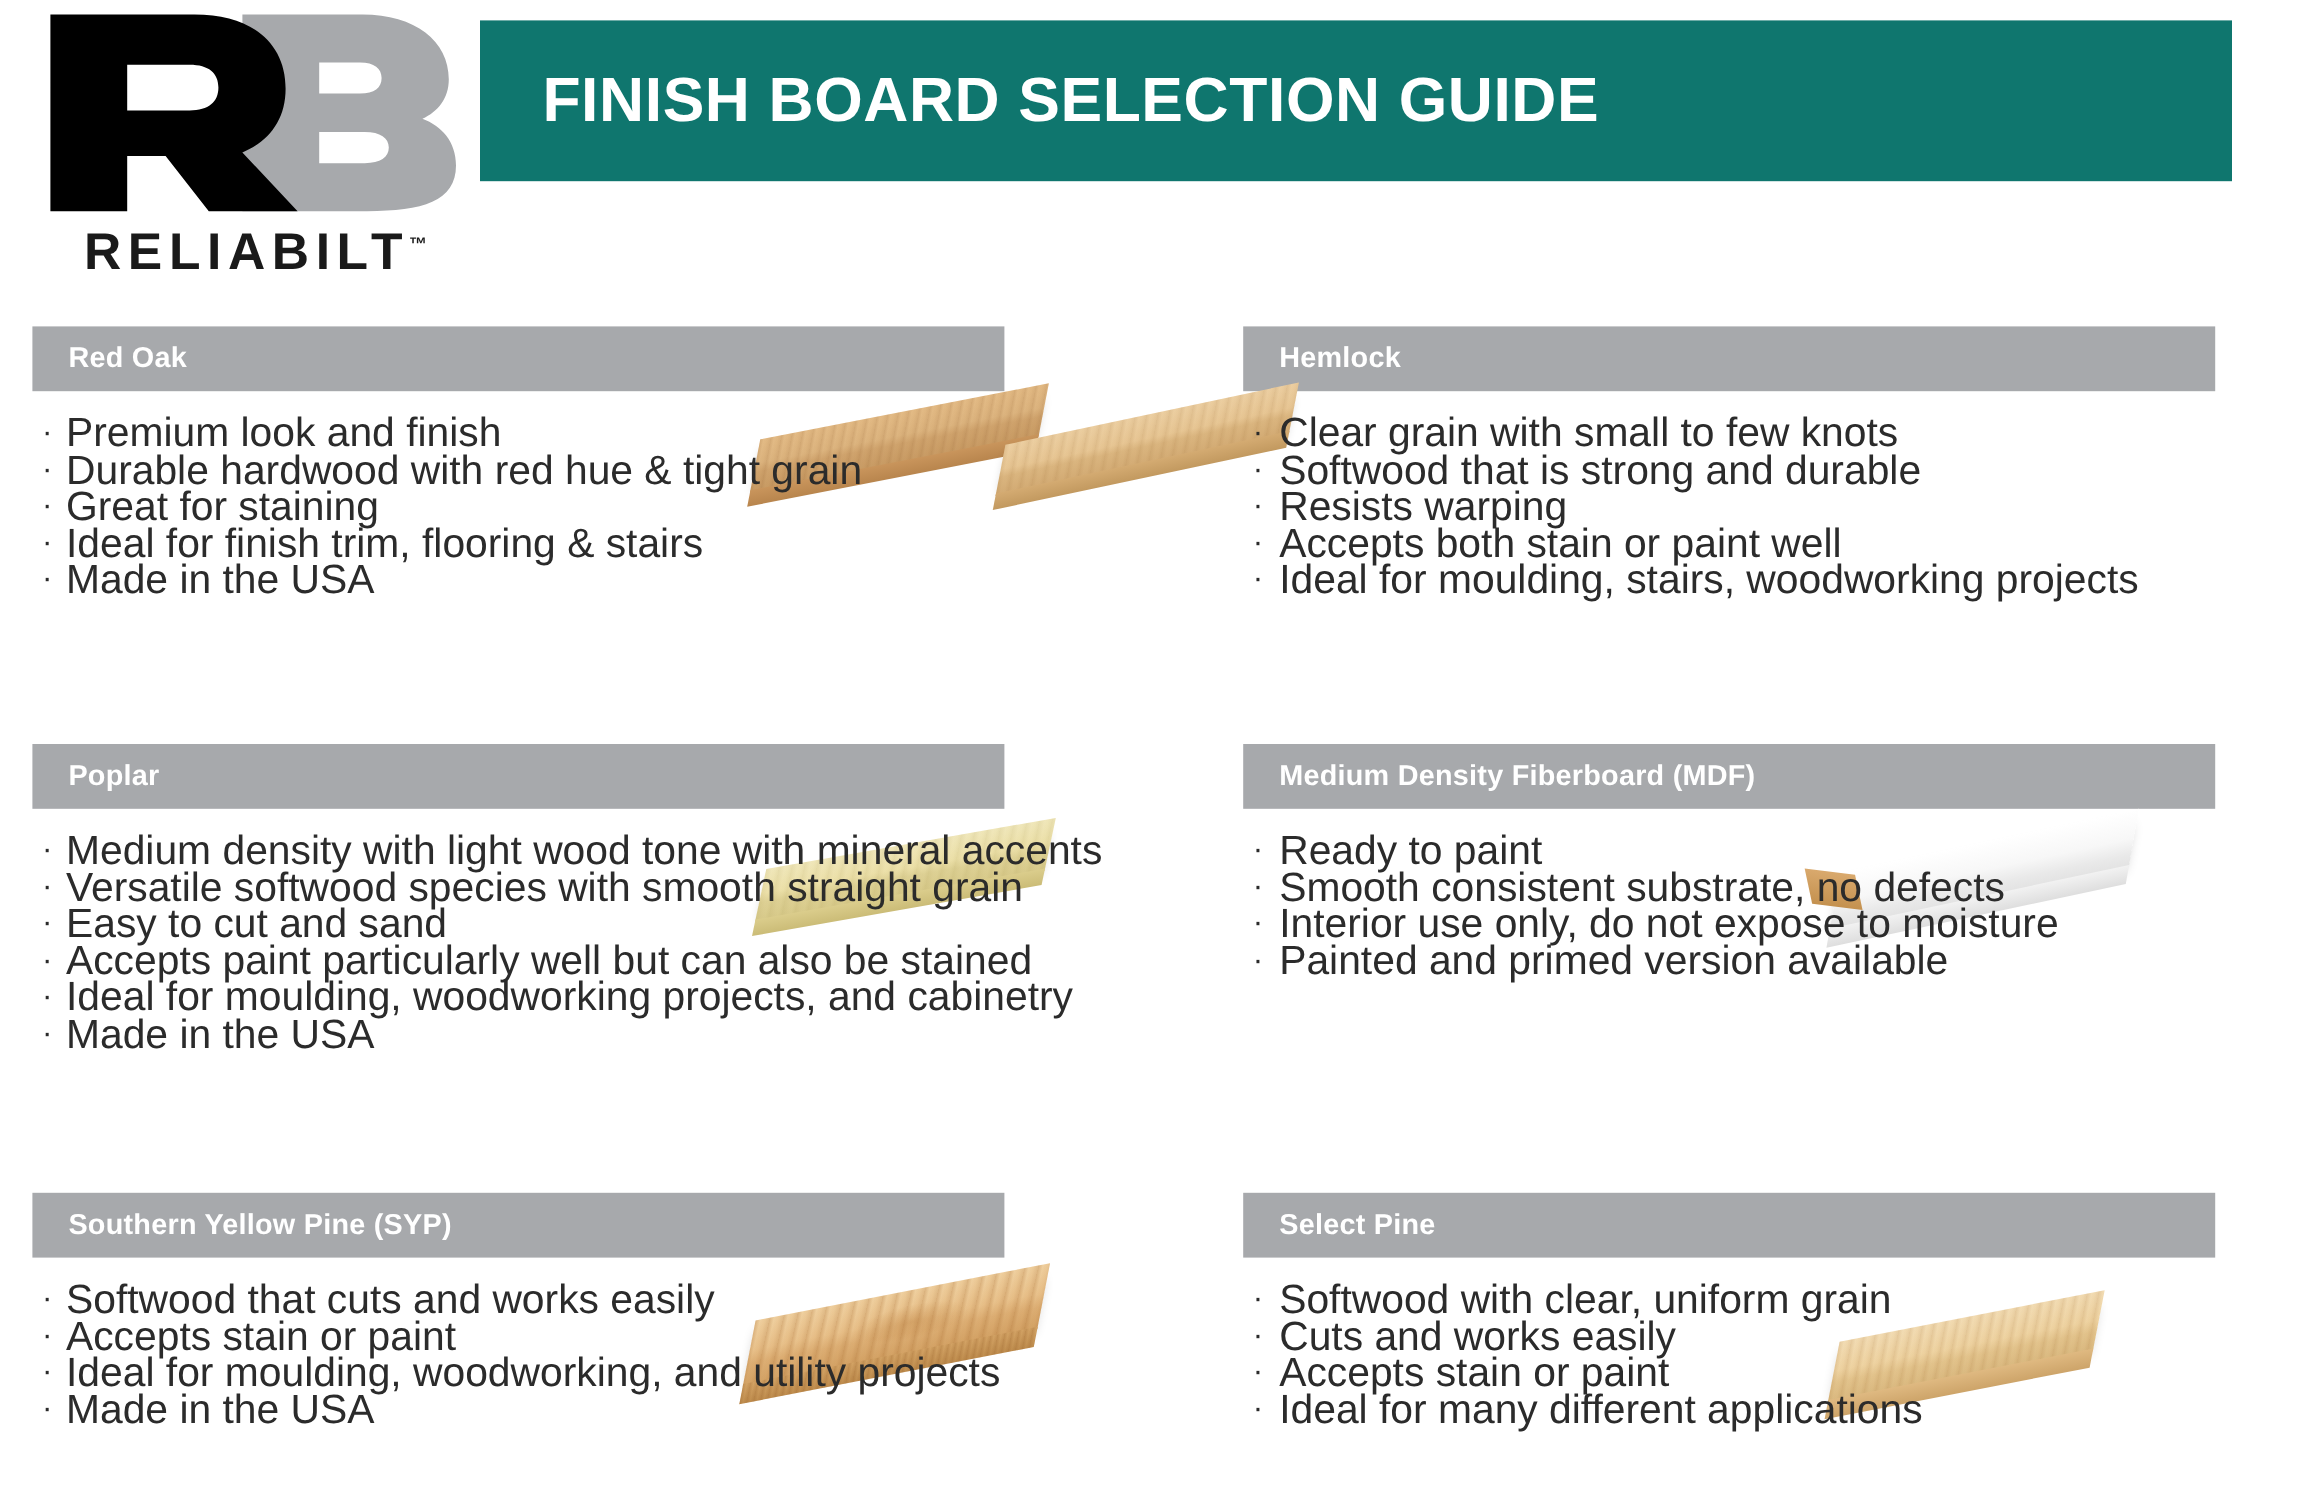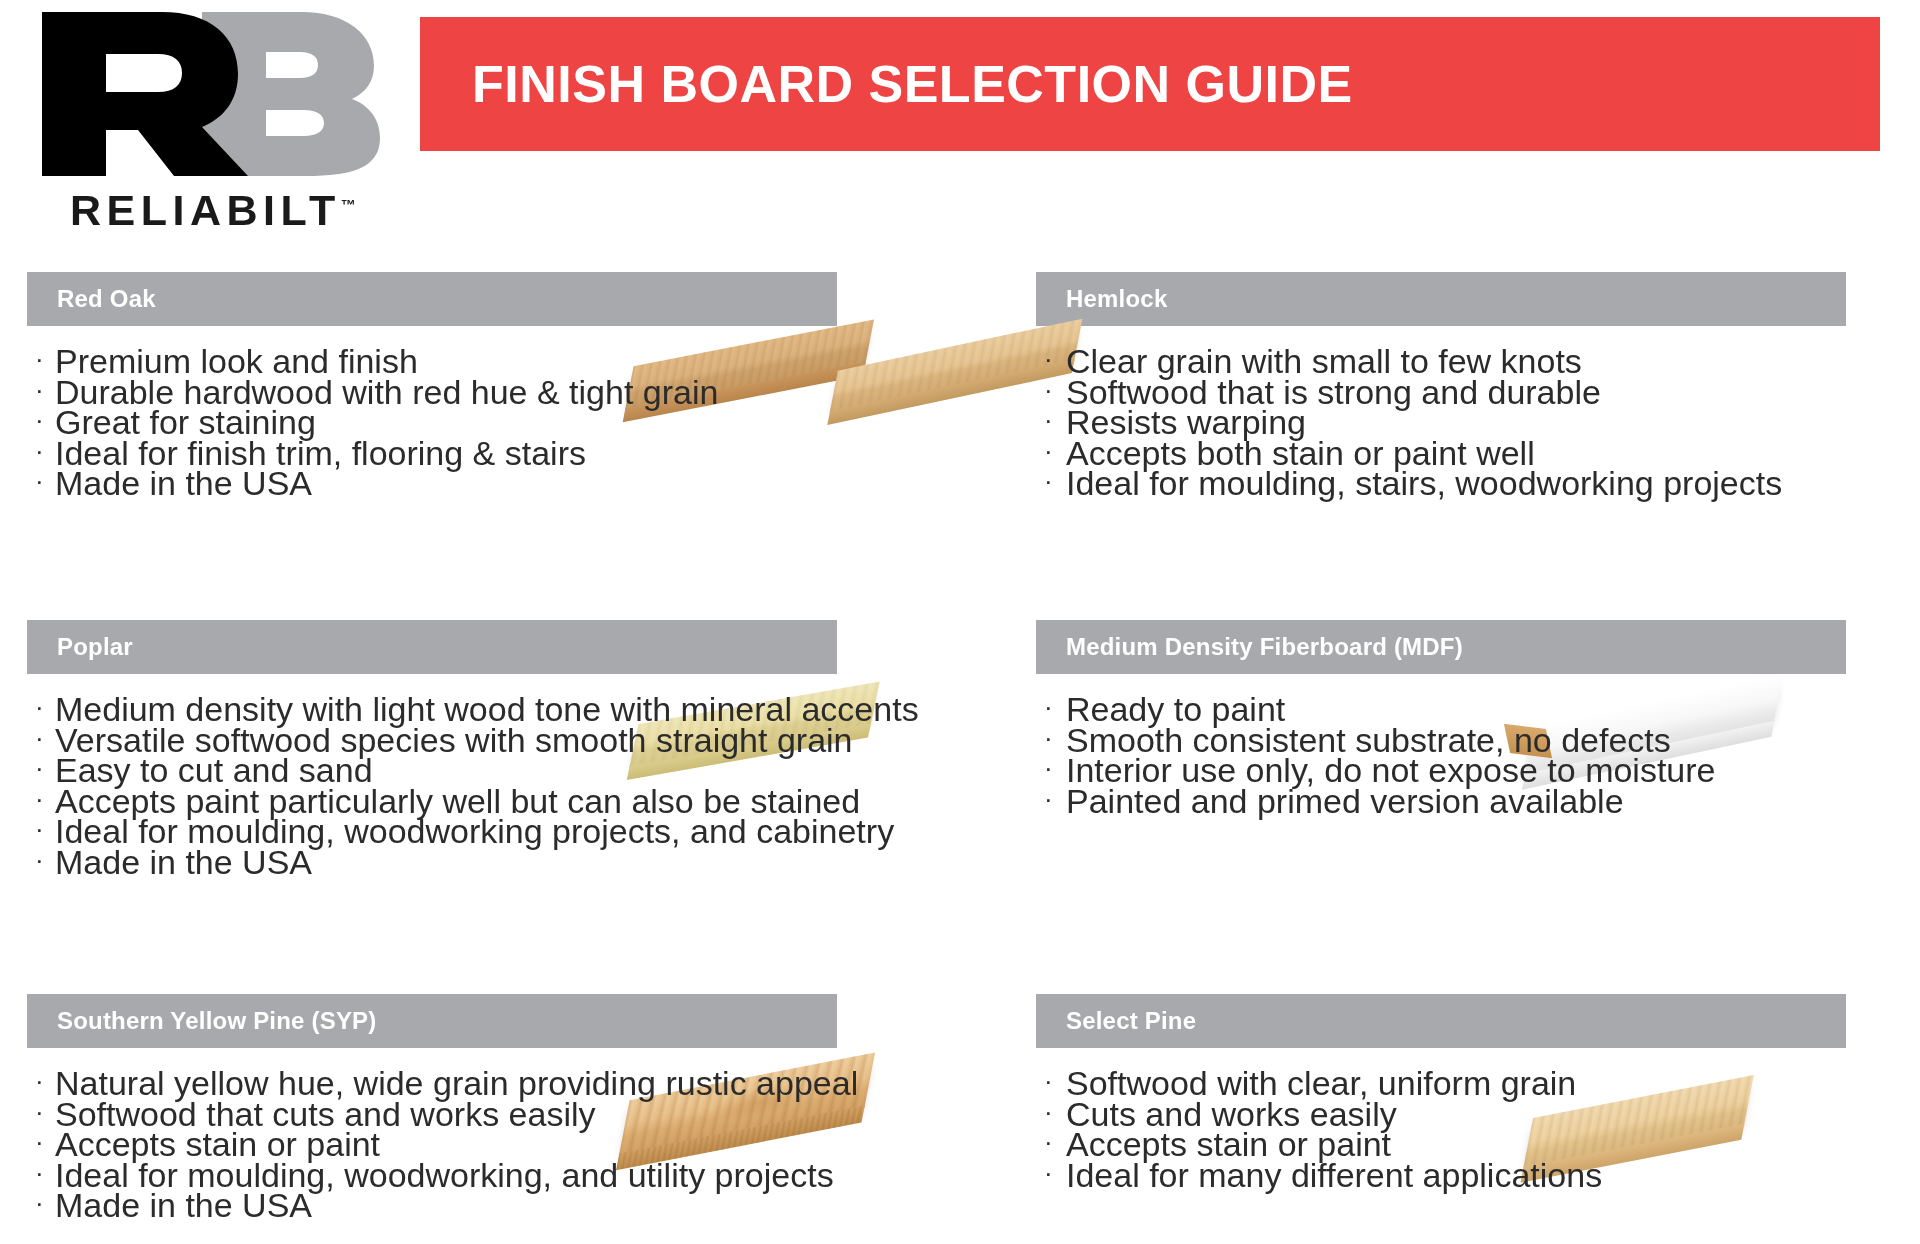--- a/index.html
+++ b/index.html
@@ -62,22 +62,21 @@
     letter-spacing: 0;
     font-weight: bold;
   }
 
   .title-bar {
     position: absolute;
     left: 400px;
     top: 17px;
     width: 1460px;
     height: 134px;
-    background: #ef4444;
-    margin-left: 20px;
+    background: #0f766e;
   }
 
   .title-text {
     position: absolute;
     left: 52px;
     top: 50%;
     transform: translateY(-50%);
     color: #ffffff;
     font-size: 52px;
     font-weight: bold;
@@ -444,21 +443,20 @@
 
     <div class="card col-left row-3">
       <div class="card-title-bar">
         <span class="card-title">Southern Yellow Pine (SYP)</span>
       </div>
       <div class="card-body">
         <div class="board-wrap bw-syp">
           <div class="board bd-syp"></div>
         </div>
         <ul class="bullets">
-          <li>Natural yellow hue, wide grain providing rustic appeal</li>
           <li>Softwood that cuts and works easily</li>
           <li>Accepts stain or paint</li>
           <li>Ideal for moulding, woodworking, and utility projects</li>
           <li>Made in the USA</li>
         </ul>
       </div>
     </div>
 
     <div class="card col-right row-3">
       <div class="card-title-bar">

